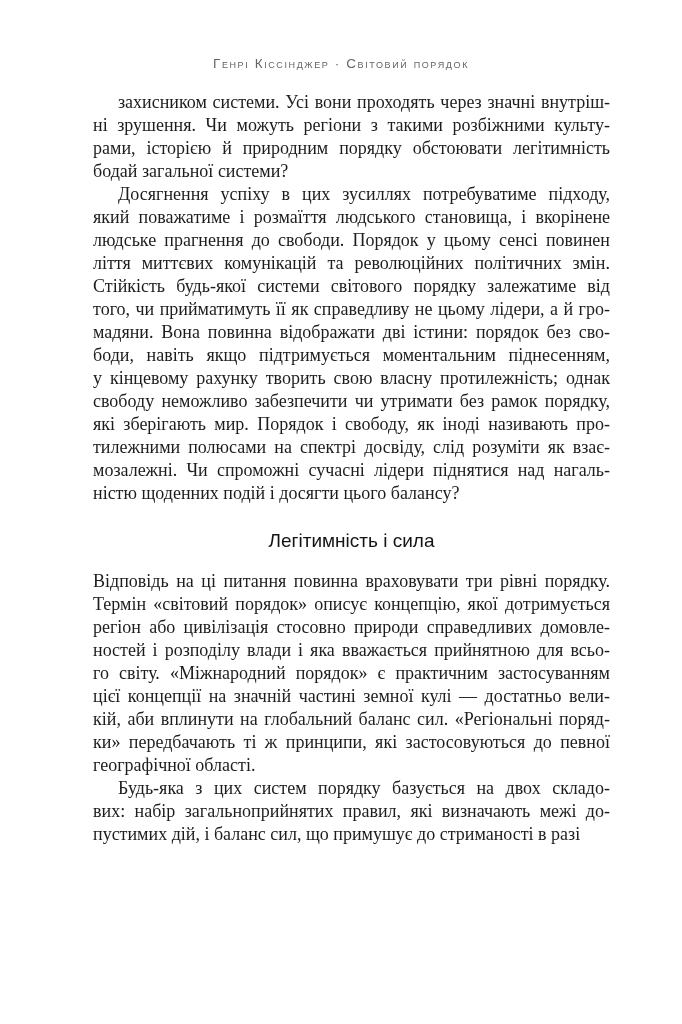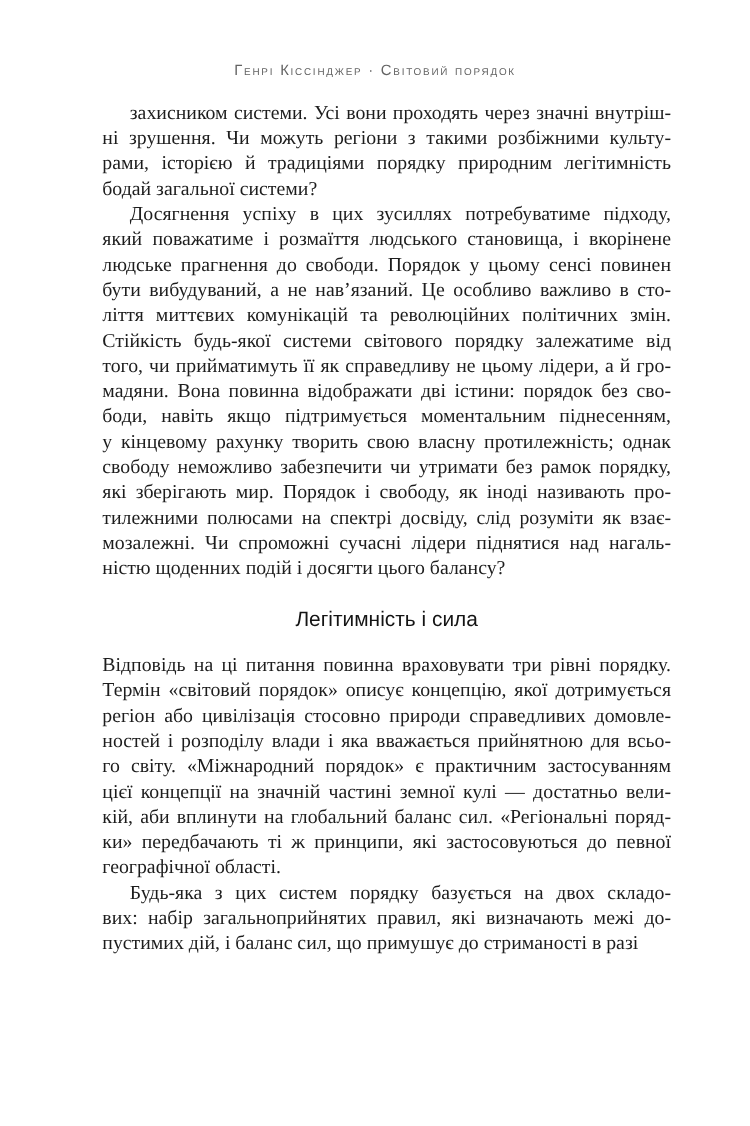--- a/index.html
+++ b/index.html
@@ -62,28 +62,27 @@
 </head>
 <body>
 
 <div class="page">
   <div class="running-head">Генрі Кіссінджер · Світовий порядок</div>
 
   <div class="body-col">
       <div class="para indent">
         <div class="line">захисником системи. Усі вони проходять через значні внутріш-</div>
         <div class="line">ні зрушення. Чи можуть регіони з такими розбіжними культу-</div>
-        <div class="line">рами, історією й традиціями порядку природним легітимність</div>
+        <div class="line">рами, історією й природним порядку обстоювати легітимність</div>
         <div class="line last">бодай загальної системи?</div>
       </div>
       <div class="para indent">
         <div class="line">Досягнення успіху в цих зусиллях потребуватиме підходу,</div>
         <div class="line">який поважатиме і розмаїття людського становища, і вкорінене</div>
         <div class="line">людське прагнення до свободи. Порядок у цьому сенсі повинен</div>
-        <div class="line">бути вибудуваний, а не нав’язаний. Це особливо важливо в сто-</div>
         <div class="line">ліття миттєвих комунікацій та революційних політичних змін.</div>
         <div class="line">Стійкість будь-якої системи світового порядку залежатиме від</div>
         <div class="line">того, чи прийматимуть її як справедливу не цьому лідери, а й гро-</div>
         <div class="line">мадяни. Вона повинна відображати дві істини: порядок без сво-</div>
         <div class="line">боди, навіть якщо підтримується моментальним піднесенням,</div>
         <div class="line">у кінцевому рахунку творить свою власну протилежність; однак</div>
         <div class="line">свободу неможливо забезпечити чи утримати без рамок порядку,</div>
         <div class="line">які зберігають мир. Порядок і свободу, як іноді називають про-</div>
         <div class="line">тилежними полюсами на спектрі досвіду, слід розуміти як взає-</div>
         <div class="line">мозалежні. Чи спроможні сучасні лідери піднятися над нагаль-</div>

